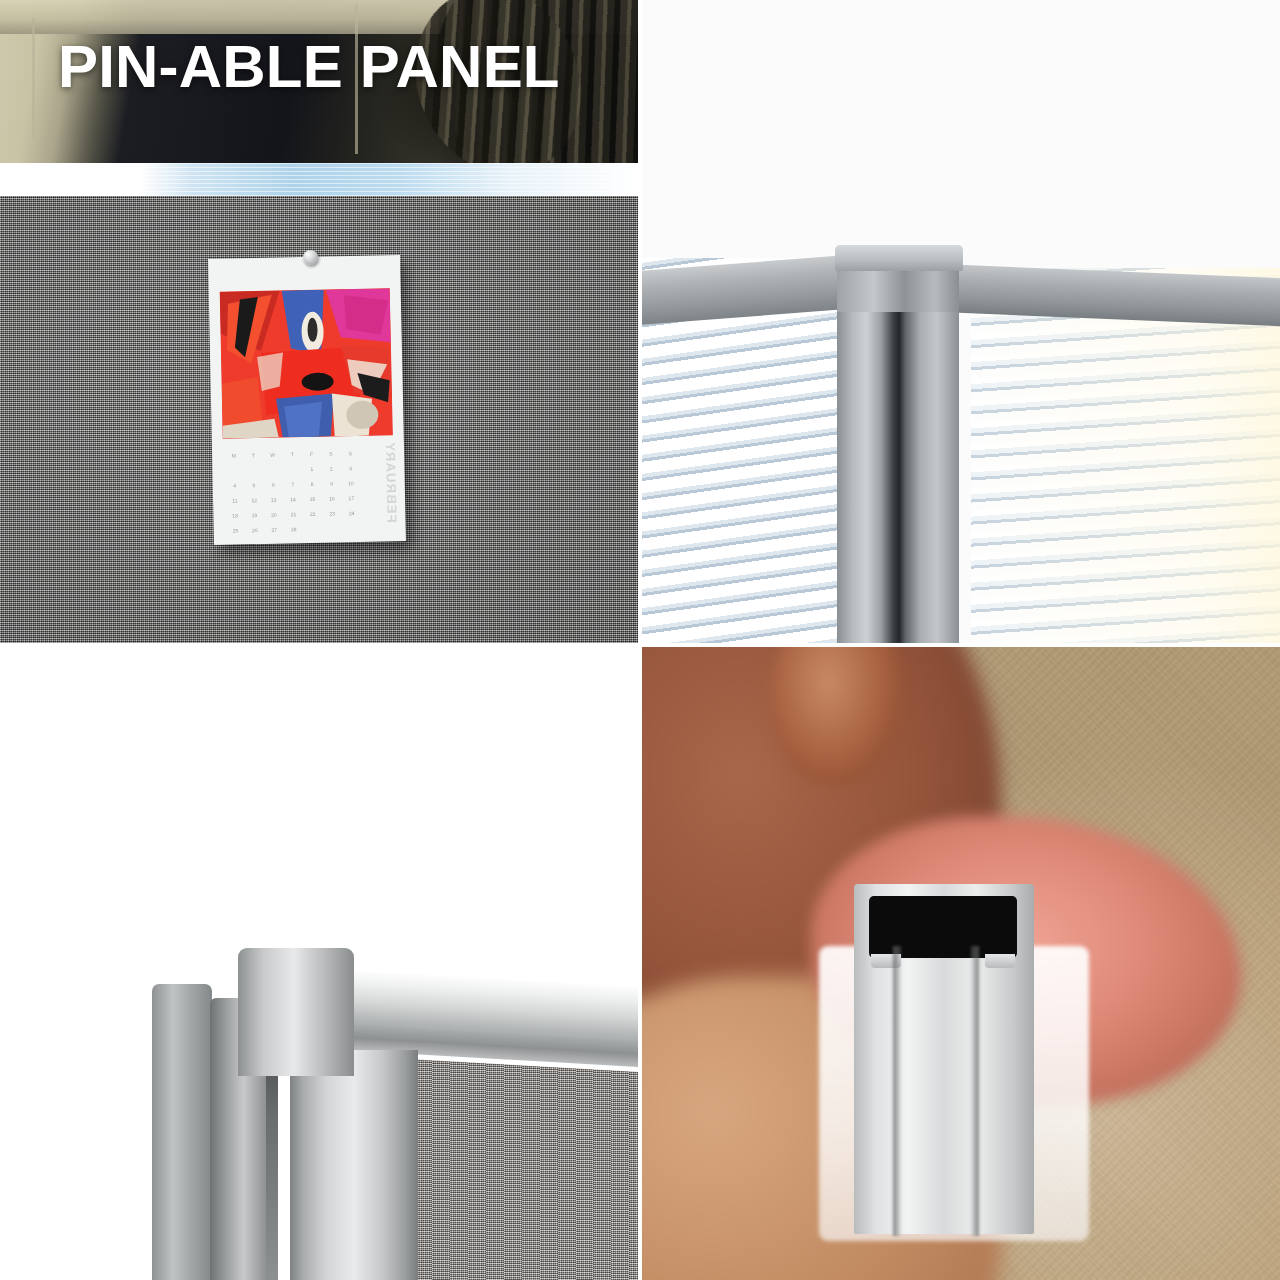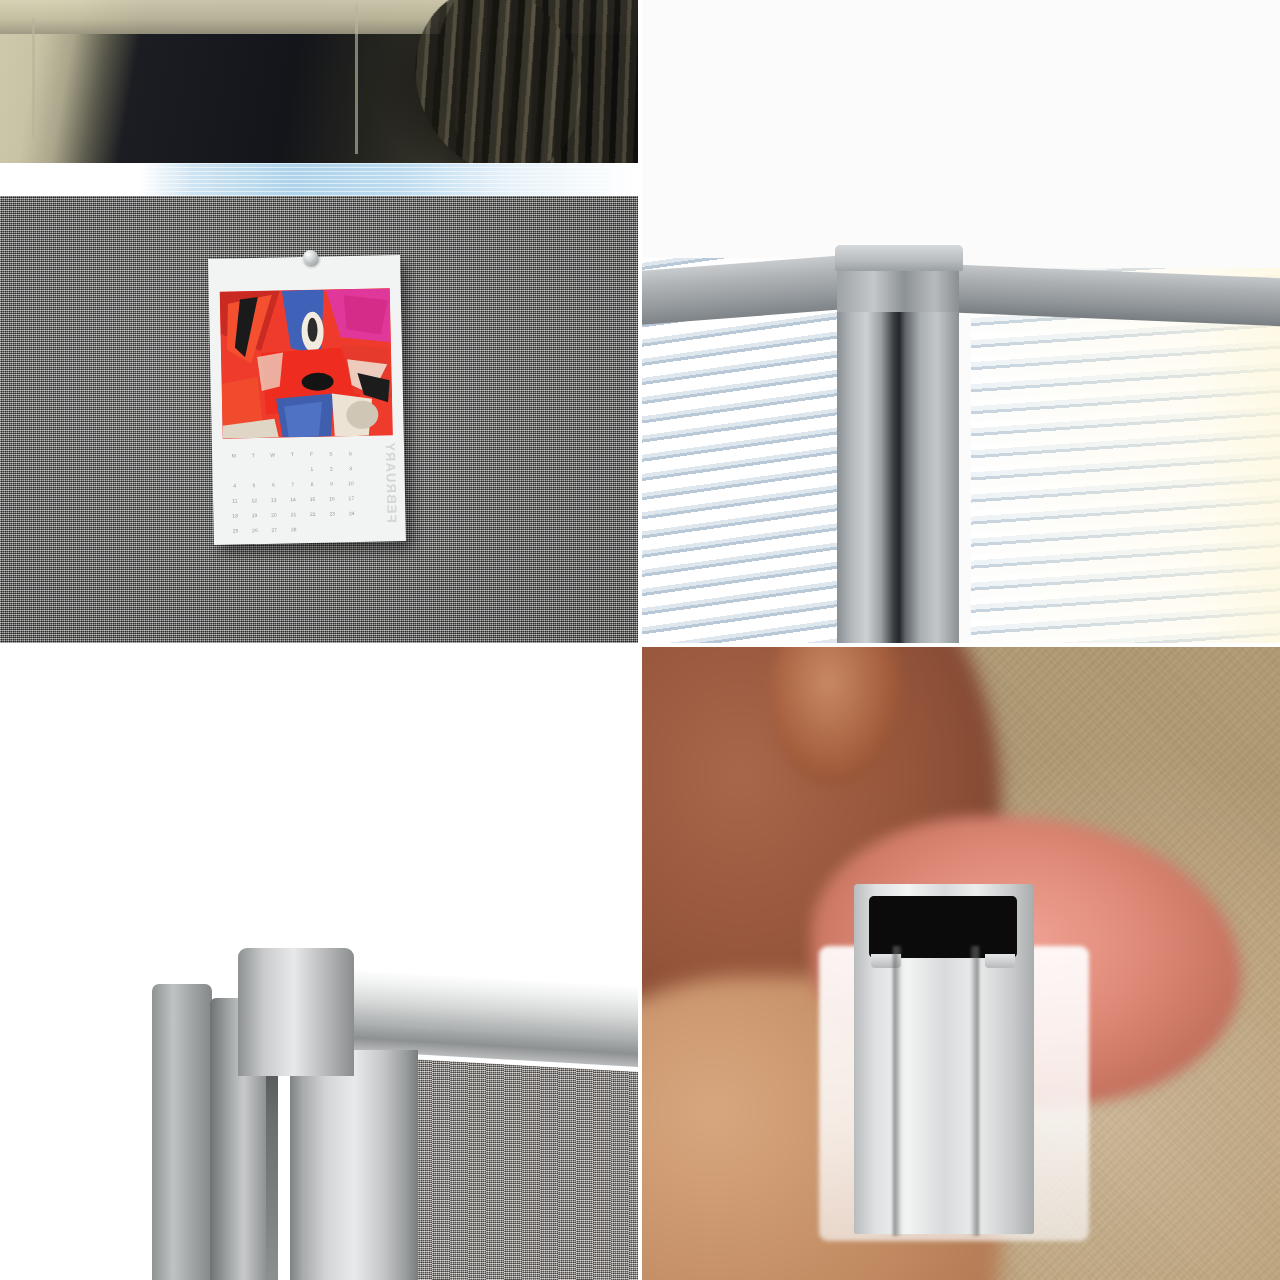--- a/index.html
+++ b/index.html
@@ -436,20 +436,21 @@
             <span>27</span>
             <span>28</span>
             <span></span>
             <span></span>
             <span></span>
           </div>
       </div>
       <div class="cal-month">FEBRUARY</div>
     </div>
 
+    <div class="headline" id="hl-tl">PIN-ABLE PANEL</div>
   </div>
 
   <div class="quad" id="q-tr">
     <div class="tr-bg"></div>
     <div class="tr-blinds-left"></div>
     <div class="tr-blinds-right"></div>
     <div class="tr-rail-left"></div>
     <div class="tr-rail-right"></div>
     <div class="tr-post"></div>
     <div class="tr-post-block"></div>

